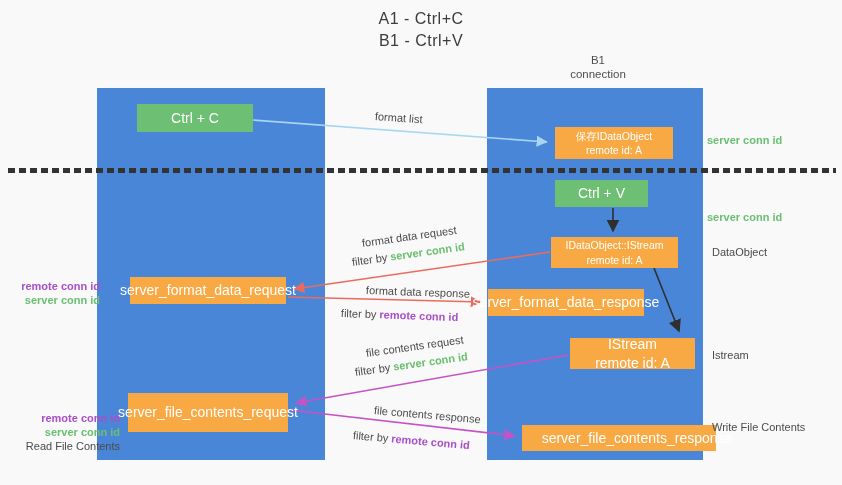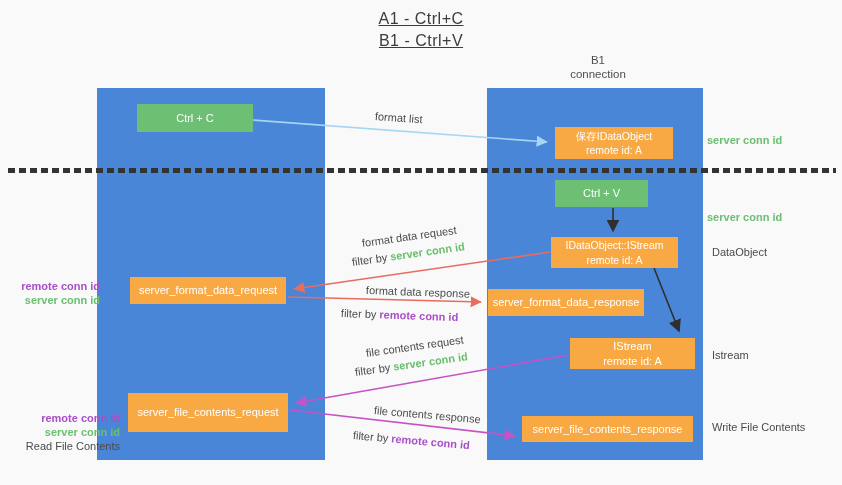--- a/index.html
+++ b/index.html
@@ -1,27 +1,27 @@
 <!DOCTYPE html>
 <html><head>
 <meta charset="utf-8">
 <style>
   html,body{margin:0;padding:0;}
   body{font-family:"Liberation Sans", sans-serif;}
   .stage{position:relative;width:842px;height:485px;background:#f9f9f9;overflow:hidden;}
   .abs{position:absolute;}
-  .title{left:300px;top:8px;width:242px;text-align:center;font-size:16px;line-height:1.35;color:#3c3c3c;letter-spacing:.5px;text-decoration:underline;}
+  .title{left:300px;top:8px;width:242px;text-align:center;font-size:16px;line-height:1.35;color:#3c3c3c;letter-spacing:.5px;}
   .lane-header{top:53px;width:200px;text-align:center;font-size:11.5px;line-height:1.25;color:#4f4f4f;}
   .lane{top:88px;height:372px;background:#4a86d8;}
   .lane-left{left:97px;width:228px;}
   .lane-right{left:487px;width:216px;}
   .dotted{left:8px;top:168px;width:828px;height:5px;
     background:repeating-linear-gradient(to right,#333 0 7px,transparent 7px 11px);}
   .node{display:flex;flex-direction:column;align-items:center;justify-content:center;
-    color:#fff;font-size:11px;line-height:1.35;text-align:center;z-index:3;}
+    color:#fff;font-size:14px;line-height:1.35;text-align:center;z-index:3;}
   .node span{display:block;}
   .green-node{background:#6dbf73;}
   .orange-node{background:#f8a943;}
   .alabel{font-size:11px;color:#4b4b4b;white-space:nowrap;z-index:3;transform-origin:left center;}
   .alabel .gap{margin-left:3px;}
   .green-text{color:#6abf70;font-weight:bold;}
   .purple-text{color:#a94fc8;font-weight:bold;}
   .side{font-size:11px;white-space:nowrap;z-index:3;}
   .side-dark{color:#4b4b4b;}
   .left-col{text-align:right;line-height:14px;font-size:11px;}
@@ -99,21 +99,21 @@
 
   <div class="abs node orange-node" style="left:570px;top:338px;width:125px;height:31px;">
     <span>IStream</span>
     <span>remote id: A</span>
   </div>
 
   <div class="abs node orange-node" style="left:128px;top:393px;width:160px;height:39px;">
     <span>server_file_contents_request</span>
   </div>
 
-  <div class="abs node orange-node" style="left:522px;top:416px;width:171px;height:26px;">
+  <div class="abs node orange-node" style="left:522px;top:425px;width:158px;height:26px;padding-left:36px;">
     <span>server_file_contents_response</span>
   </div>
 
   <div class="abs alabel" style="left:375px;top:110px;transform:rotate(4deg);">format list</div>
 
   <div class="abs alabel" style="left:362px;top:237px;transform:rotate(-8deg);">format data request</div>
   <div class="abs alabel" style="left:352px;top:256px;transform:rotate(-8deg);">
     <span>filter by</span><span class="green-text gap">server conn id</span>
   </div>
 

